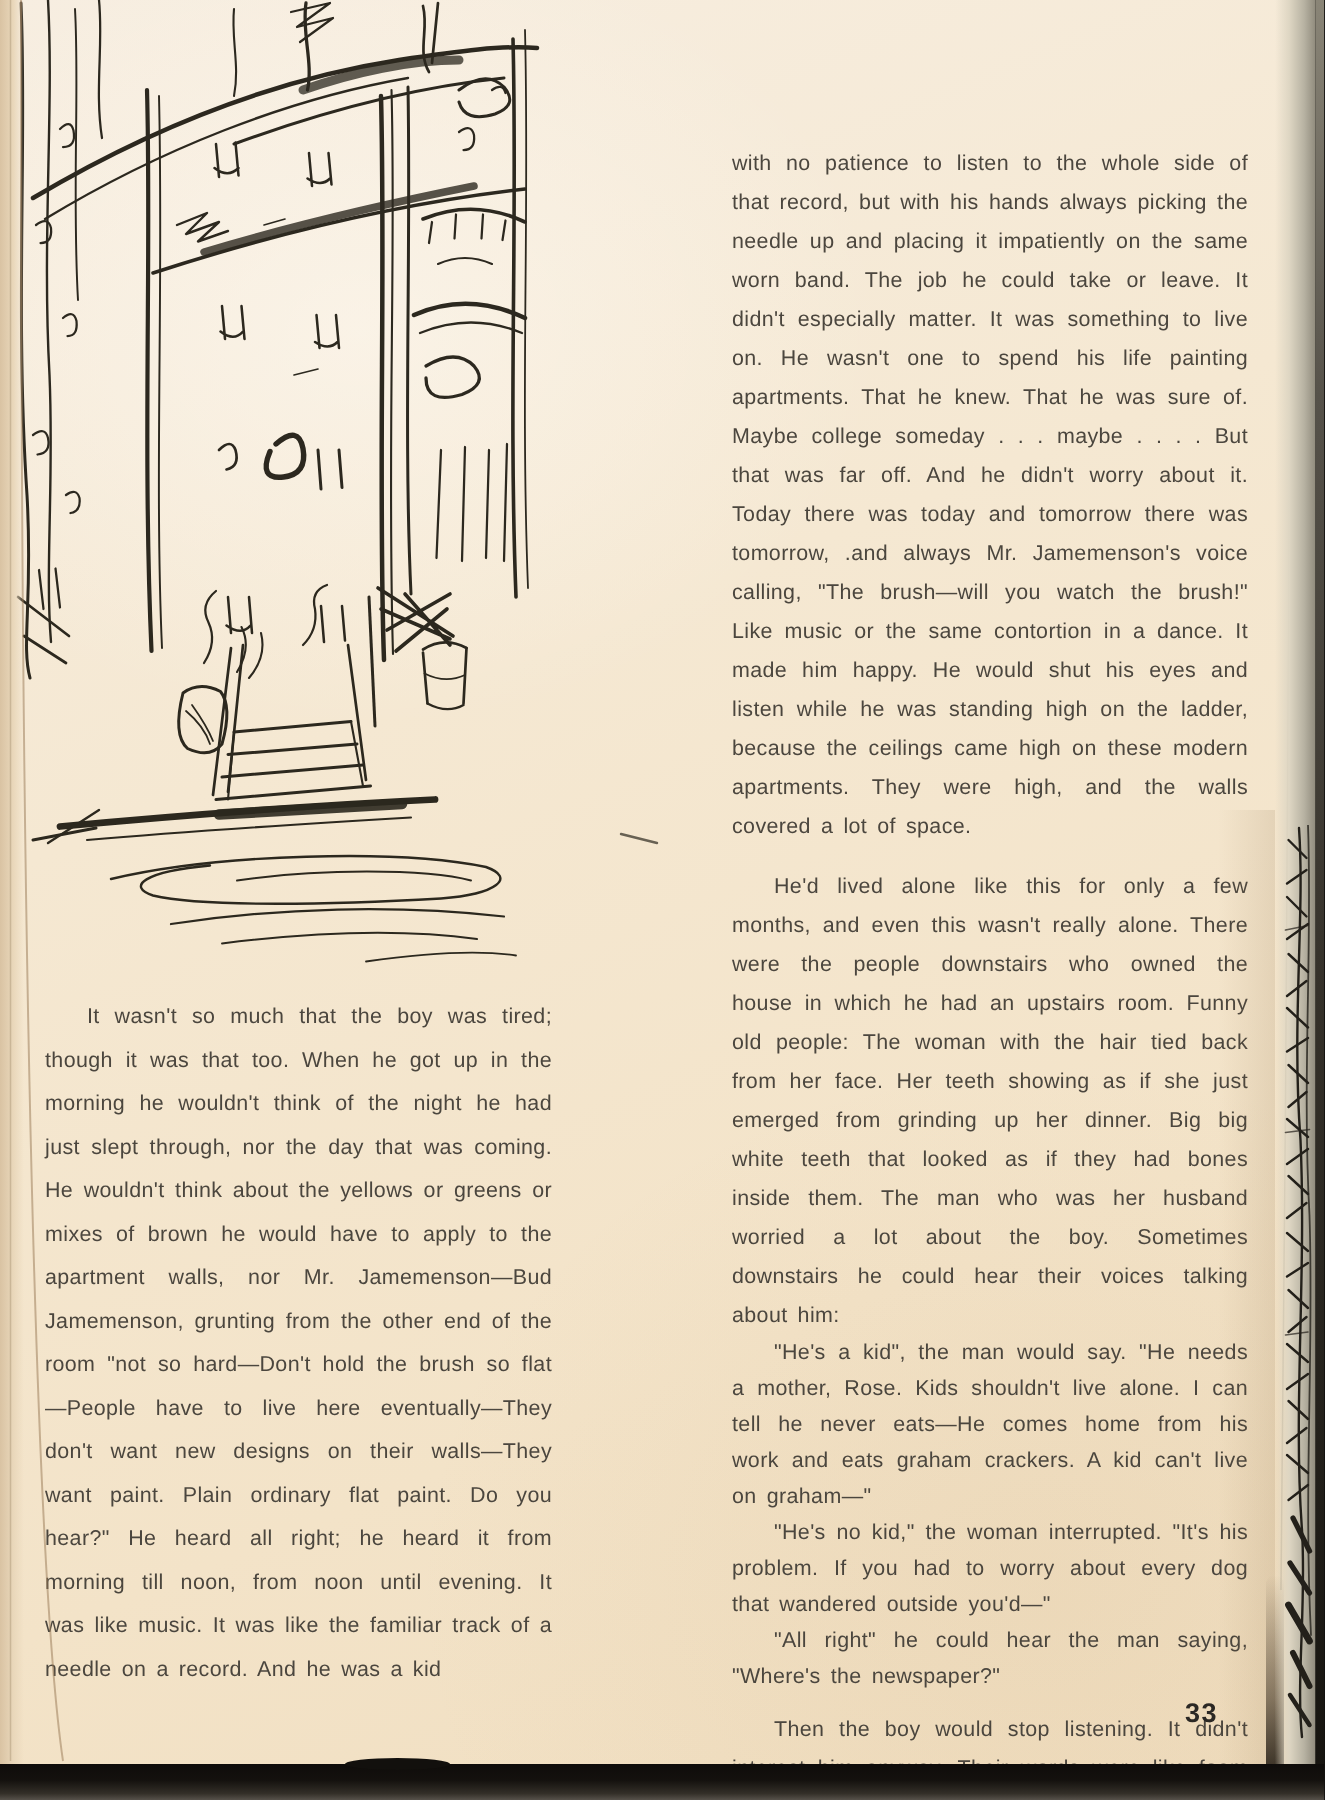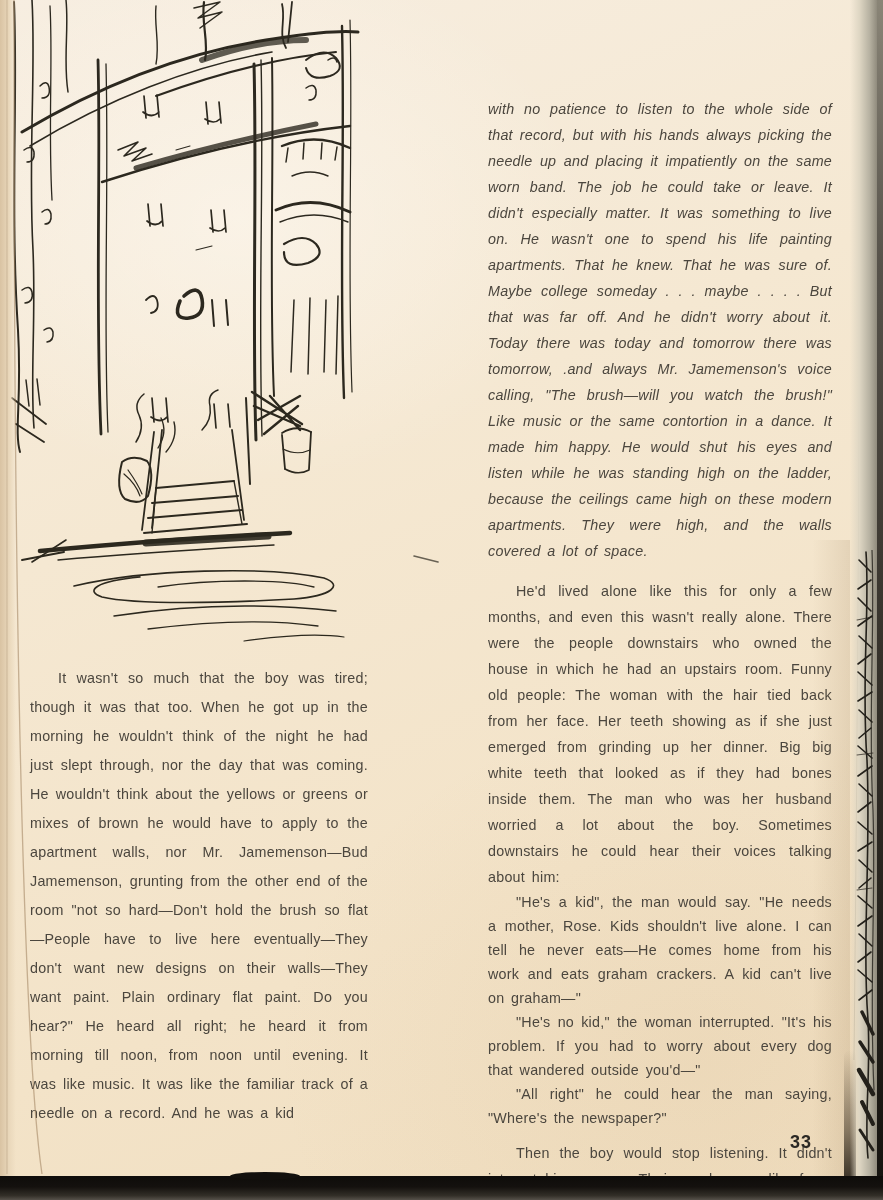--- a/index.html
+++ b/index.html
@@ -52,21 +52,21 @@
   }
   .sketch{position:absolute;left:6px;top:0;}
   .sliver{position:absolute;left:850px;top:550px;}
   .creases{position:absolute;left:0;top:0;pointer-events:none;}
 
   .col{position:absolute;color:#4b463e;font-size:14.3px;letter-spacing:.25px;word-spacing:2.5px;text-align:justify;}
   .col p{margin:0;}
   .col-left{left:30px;top:664px;width:338px;line-height:29px;}
   .col-right{left:488px;top:96px;width:344px;line-height:26px;}
   .indent{text-indent:28px;}
-  .noindent{text-indent:0;font-style:italic;}
+  .noindent{text-indent:0;}
   .tight{line-height:24px;}
   .sp-before{margin-top:14px !important;}
   .sp-before-sm{margin-top:10px !important;}
   .pagenum{
     position:absolute;left:790px;top:1132px;width:40px;
     color:#2b2824;font-size:18px;font-weight:bold;letter-spacing:1px;
   }
 </style>
 </head>
 <body>

